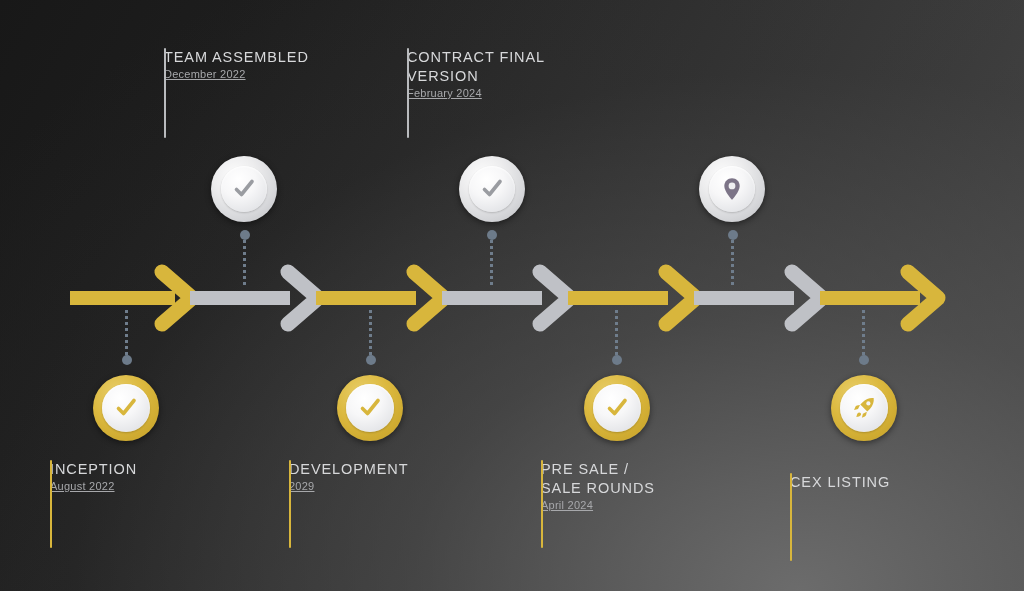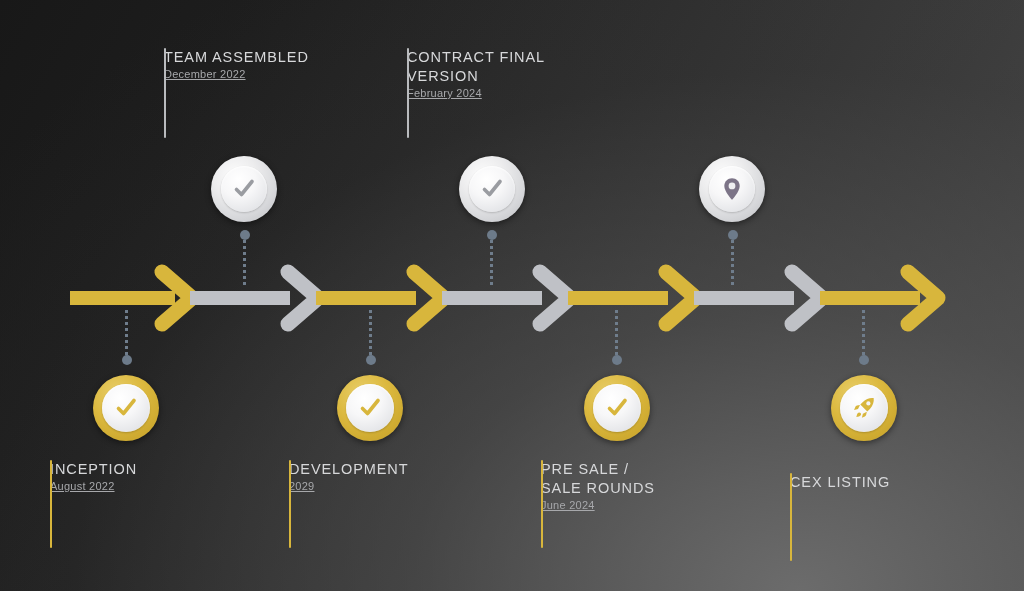--- a/index.html
+++ b/index.html
@@ -198,21 +198,21 @@
       <div class="m-title">DEVELOPMENT</div>
       <div class="m-date">2029</div>
     </div>
   </div>
 
   <div class="milestone" style="left:541px; top:460px; width:230px; height:88px;">
     <div class="m-rule gold"></div>
     <div class="m-body">
       <div class="m-title">PRE SALE /
 SALE ROUNDS</div>
-      <div class="m-date">June 2024</div>
+      <div class="m-date">April 2024</div>
     </div>
   </div>
 
   <div class="milestone" style="left:790px; top:473px; width:230px; height:88px;">
     <div class="m-rule gold"></div>
     <div class="m-body">
       <div class="m-title">CEX LISTING</div>
       <div class="m-date"></div>
     </div>
   </div>

